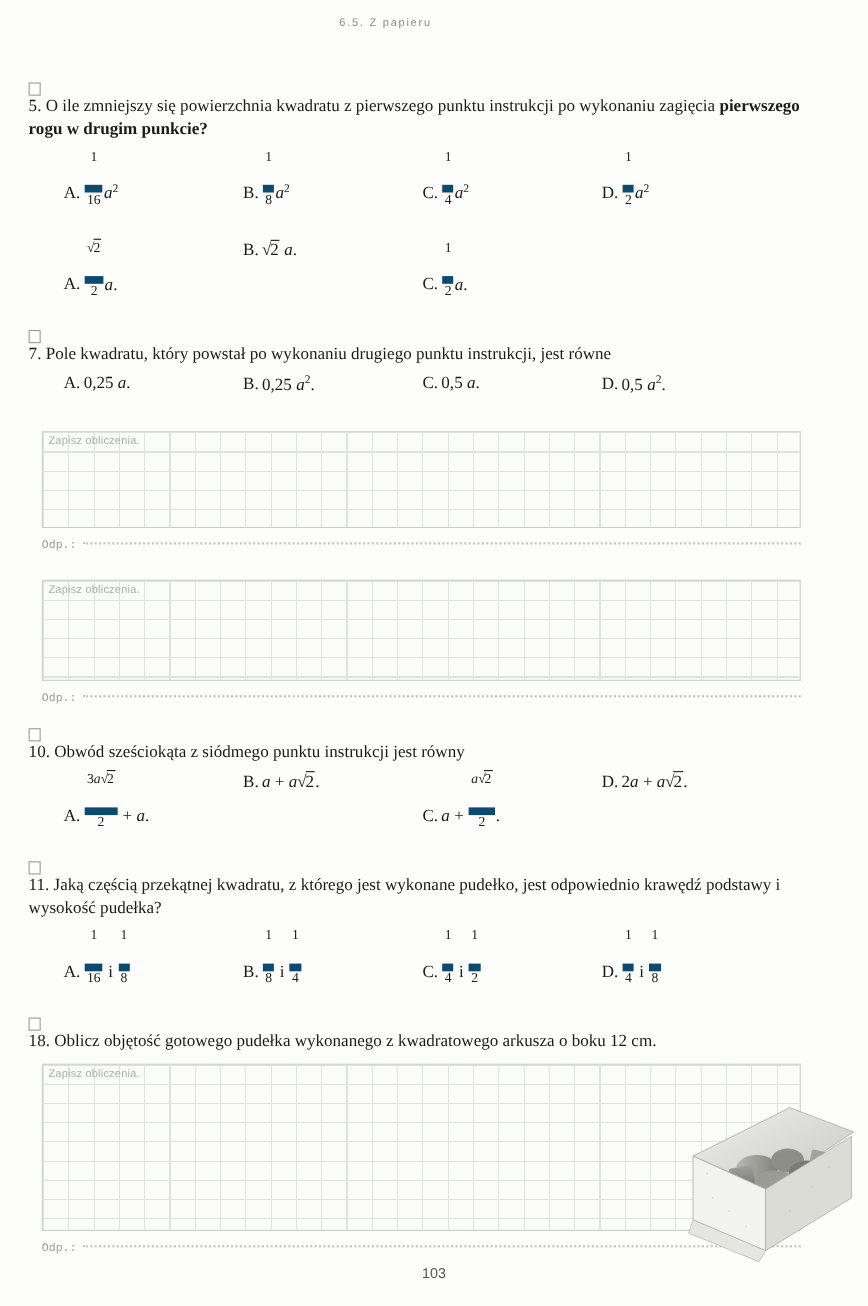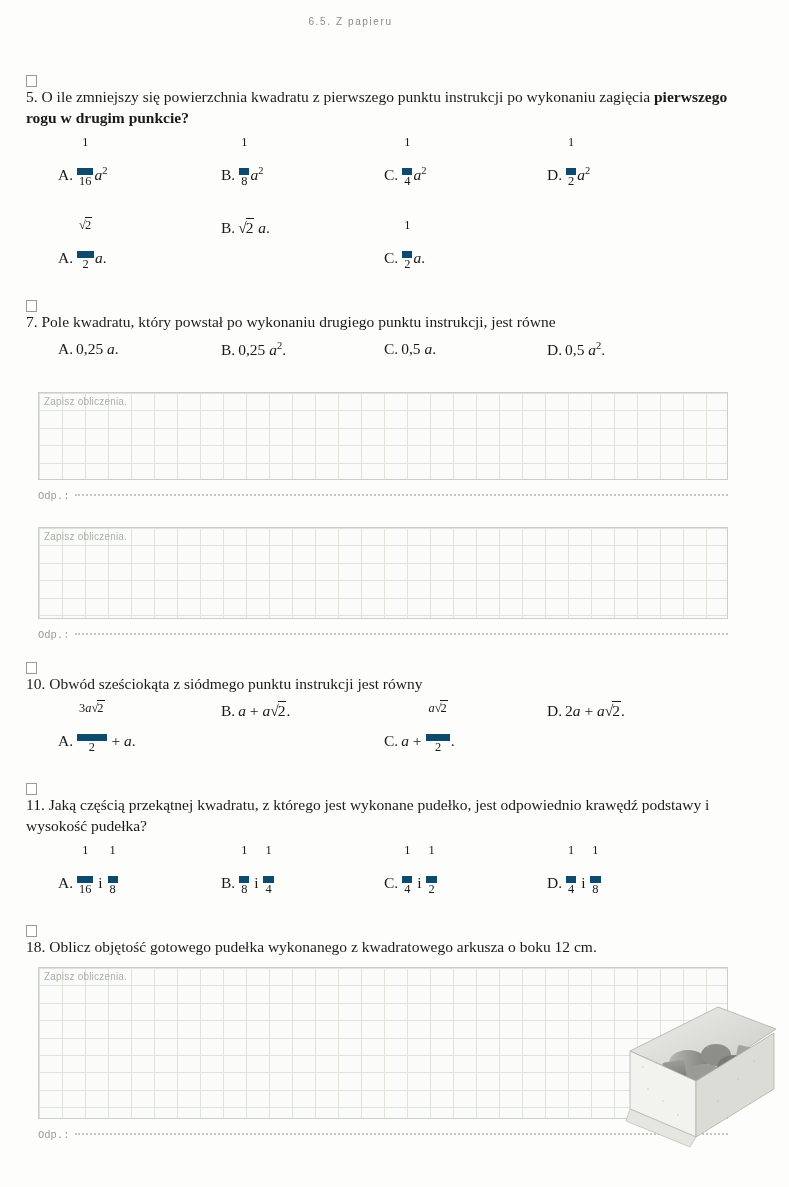--- a/index.html
+++ b/index.html
@@ -363,13 +363,14 @@
         <circle cx="95" cy="112" r="1"></circle>
       <circle cx="110" cy="126" r="1"></circle>
         <circle cx="150" cy="112" r="1"></circle>
       <circle cx="170" cy="90" r="1"></circle>
         <circle cx="186" cy="72" r="1"></circle>
       <circle cx="75" cy="78" r="1"></circle>
         <circle cx="140" cy="58" r="1"></circle>
     </g>
   </svg>
 
+  <div class="page-number">103</div>
 </div>
 
 </body></html>

